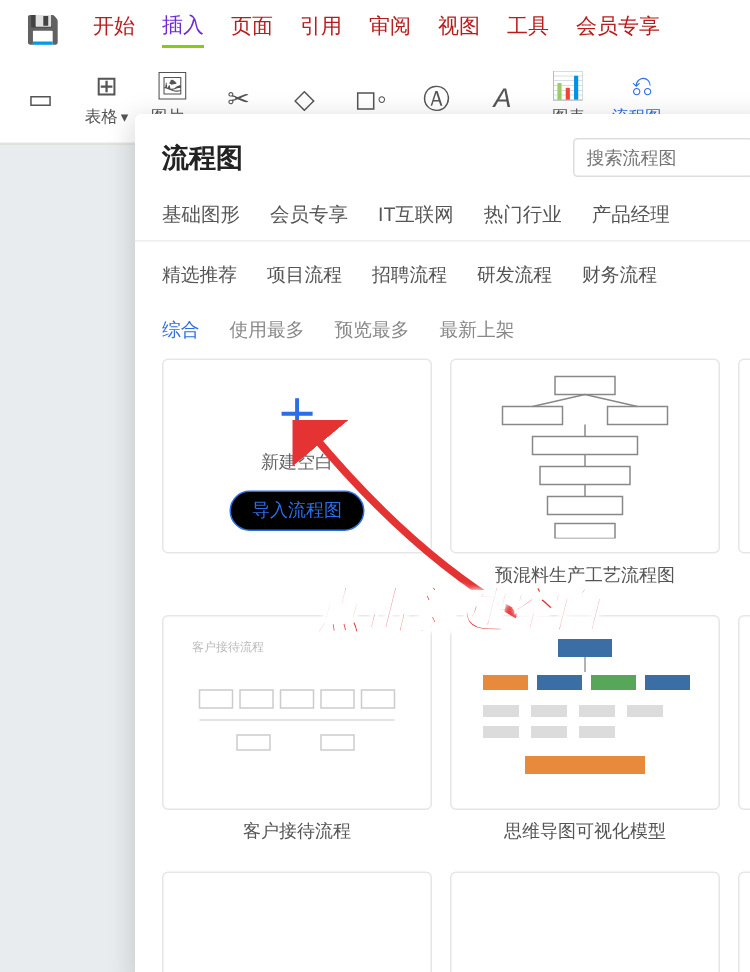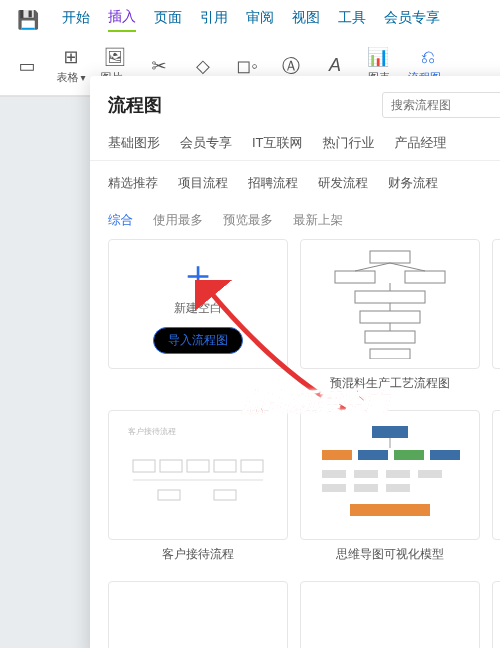--- a/index.html
+++ b/index.html
@@ -18,21 +18,21 @@
       border-bottom: 1px solid #e0e0e0;
     }
     .menu-row {
       display: flex;
       align-items: center;
       gap: 18px;
       padding: 8px 14px 4px 14px;
     }
     .menu-item {
       font-size: 14px;
-      color: #0369a1;
+      color: #b91c1c;
       cursor: pointer;
       padding-bottom: 4px;
     }
     .menu-item.active {
       color: #6d28d9;
       border-bottom: 2px solid #84cc16;
     }
     .toolbar-row {
       display: flex;
       align-items: center;
@@ -172,22 +172,22 @@
     .arrow {
       position: absolute;
       top: 280px;
       left: 195px;
       pointer-events: none;
       z-index: 50;
     }
     .callout-text {
       position: absolute;
       top: 385px;
-      left: 241px;
-      font-size: 25px;
+      left: 210px;
+      font-size: 32px;
       font-weight: 700;
       font-style: italic;
       color: #e53232;
       -webkit-text-stroke: 1px #fff;
       text-shadow: 0 0 4px #fff, 0 0 4px #fff;
       pointer-events: none;
       z-index: 50;
       white-space: nowrap;
     }
   </style>

